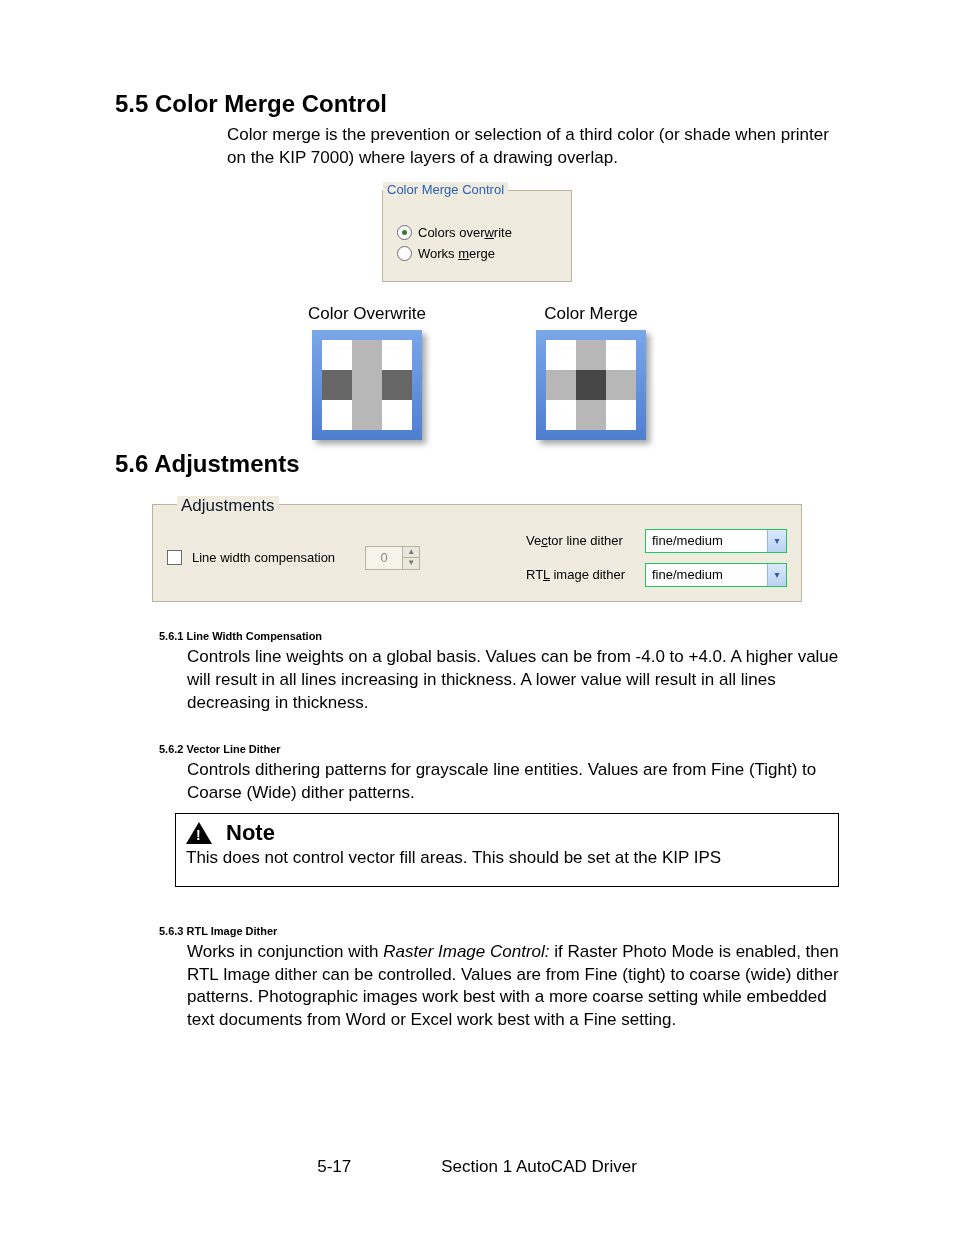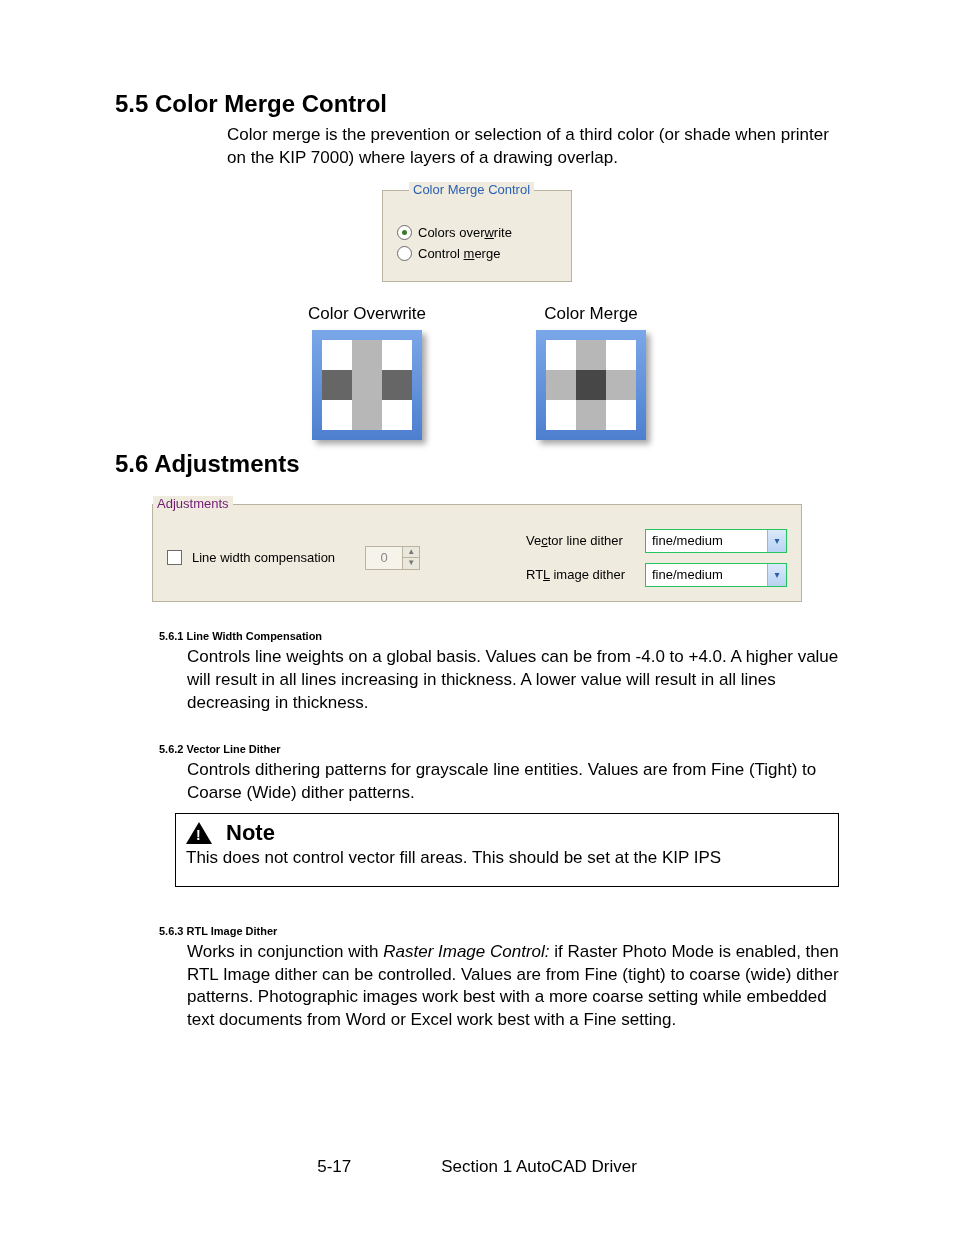--- a/index.html
+++ b/index.html
@@ -42,21 +42,21 @@
   .groupbox {
     position: relative;
     border: 1px solid #b9b3a0;
     background: #efecdf;
     padding: 28px 14px 14px 14px;
     font-size: 13px;
   }
   .groupbox .legend {
     position: absolute;
     top: -9px;
-    left: 26px;
+    left: 0;
     padding: 0 4px;
     color: #2a5fb3;
     background: #efecdf;
     font-size: 13px;
   }
   .radio-row { display: flex; align-items: center; margin: 6px 0; }
   .radio {
     width: 13px; height: 13px; border: 1px solid #6b6b6b; border-radius: 50%;
     margin-right: 6px; display: inline-flex; align-items:center; justify-content:center;
     background: #fff;
@@ -97,25 +97,25 @@
     padding: 24px 14px 14px 14px;
     font-size: 13px;
     display:flex;
     justify-content:space-between;
     align-items:center;
     gap: 12px;
   }
   .adjust-panel .legend {
     position: absolute;
     top: -9px;
-    left: 0;
+    left: 24px;
     padding: 0 4px;
-    color: #701a75;
-    background: #efecdf;
-    font-size: 13px;
+    color: #0f172a;
+    background: #efecdf;
+    font-size: 17px;
   }
   .adjust-left { display:flex; align-items:center; gap:10px; }
   .checkbox { width:13px; height:13px; border:1px solid #6b6b6b; background:#fff; display:inline-block; }
   .spinner {
     display:inline-flex; align-items:stretch; height:22px; border:1px solid #b9b3a0;
     background:#f5f3ea;
   }
   .spinner .val { width:36px; display:flex; align-items:center; justify-content:center; color:#888; }
   .spinner .btns { display:flex; flex-direction:column; border-left:1px solid #b9b3a0; }
   .spinner .btns div { width:16px; height:11px; font-size:8px; line-height:10px; text-align:center; color:#777; background:#eae8dd; }
@@ -171,21 +171,21 @@
 
   <div class="center-block">
     <div class="groupbox" style="width:160px;">
       <div class="legend">Color Merge Control</div>
       <div class="radio-row">
         <span class="radio checked"></span>
         <span><span>Colors over</span><span class="underline-accel">w</span><span>rite</span></span>
       </div>
       <div class="radio-row">
         <span class="radio"></span>
-        <span><span>Control </span><span class="underline-accel">m</span><span>erge</span></span>
+        <span><span>Works </span><span class="underline-accel">m</span><span>erge</span></span>
       </div>
     </div>
   </div>
 
   <div class="examples-row">
     <div class="example-col">
       <div class="example-label">Color Overwrite</div>
       <div class="tile-wrap">
         <div class="tile">
           <div class="hbar gray-b"></div>

